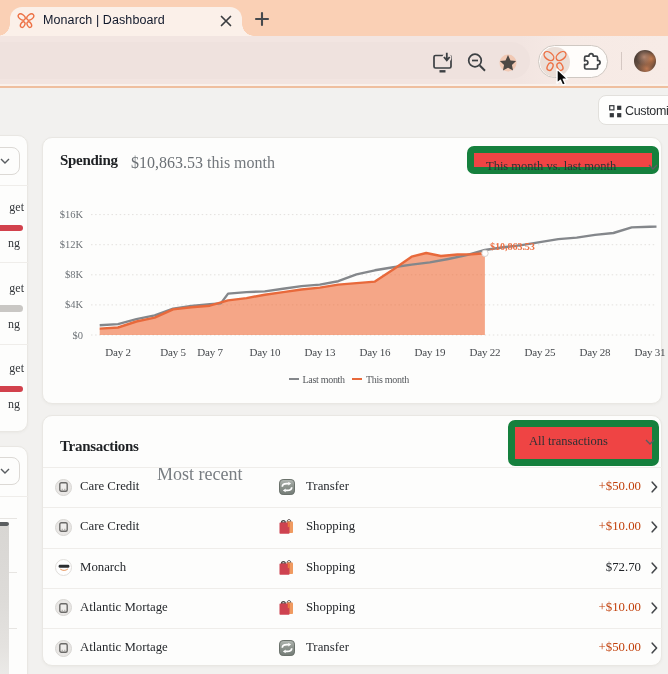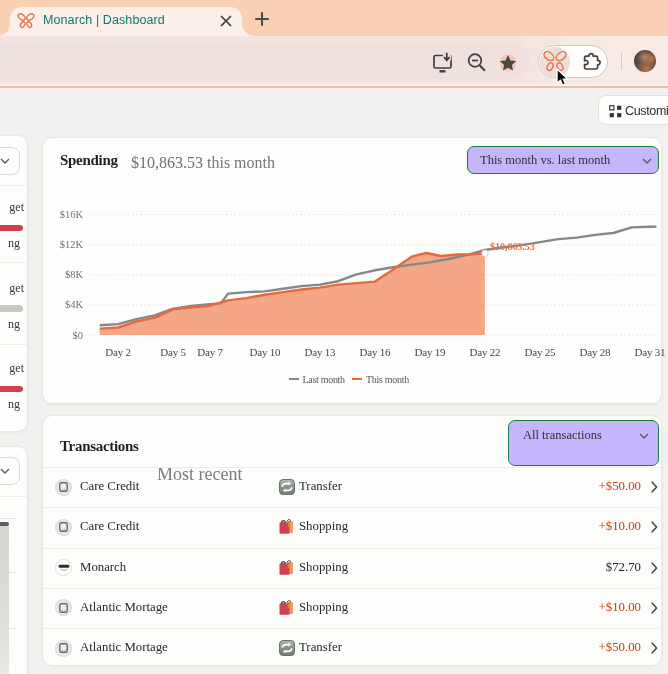--- a/index.html
+++ b/index.html
@@ -6,21 +6,21 @@
   html,body { width:668px; height:674px; overflow:hidden; font-family:"Liberation Sans",sans-serif; }
   body { position:relative; background:#F2F1EF; }
 
   
   #tabbar { position:absolute; left:0; top:0; width:668px; height:36px; background:#FAD0B5; }
   #tab { position:absolute; left:10px; top:7px; width:232px; height:29px; background:#FBF0E9; border-radius:12px 12px 0 0; }
   #tab::before { content:""; position:absolute; left:-12px; bottom:0; width:12px; height:12px;
      background:radial-gradient(circle at 0 0, rgba(0,0,0,0) 11.5px, #FBF0E9 12px); }
   #tab::after { content:""; position:absolute; right:-12px; bottom:0; width:12px; height:12px;
      background:radial-gradient(circle at 100% 0, rgba(0,0,0,0) 11.5px, #FBF0E9 12px); }
-  #tabtitle { position:absolute; left:33px; top:6px; font-size:12.5px; color:#0f766e; letter-spacing:0.1px; }
+  #tabtitle { position:absolute; left:33px; top:6px; font-size:12.5px; color:#0f172a; letter-spacing:0.1px; }
   #tabclose { position:absolute; left:206px; top:4px; width:20px; height:20px; color:#3A3D40; }
 
   #toolbar { position:absolute; left:0; top:36px; width:668px; height:48px; background:linear-gradient(90deg,#F2E5E1 0%,#F2E5E1 78%,#F6EAE5 85%,#F7EBE6 100%); }
   #omnibox { position:absolute; left:-22px; top:5.5px; width:552px; height:37.5px; border-radius:19px; background:#EFE2DE; }
   #extpill { position:absolute; left:538px; top:9px; width:70px; height:33px; border-radius:17px; background:#FFFDFB; border:1px solid #CFC8C2; }
   #hovercircle { position:absolute; left:540px; top:10.5px; width:30px; height:30px; border-radius:50%; background:#EBDFD8; }
   #sep { position:absolute; left:620.5px; top:16px; width:1.5px; height:18px; background:#D5C8C3; }
   #avatar { position:absolute; left:634px; top:14px; width:22px; height:22px; border-radius:50%;
      background:
        radial-gradient(circle at 46% 32%, rgba(190,142,118,0.9) 0, rgba(190,142,118,0) 42%),
@@ -47,30 +47,30 @@
   .ldrop { position:absolute; left:14px; width:65px; height:28px; border:1px solid #DCD9D5; border-radius:8px; background:#FDFDFC; }
   .ldiv { position:absolute; left:0; width:88px; height:1px; background:#EFEDEA; }
   .lget { position:absolute; right:3px; font-size:12px; color:#34373B; }
   .lng  { position:absolute; right:7px; font-size:12px; color:#34373B; }
   .lbar { position:absolute; left:0; height:6.5px; border-radius:0 4px 4px 0; }
 
   
   #spend { left:42px; top:49.5px; width:620px; height:267px; }
   #spendtitle { position:absolute; left:17px; top:14px; font-size:15px; font-weight:700; color:#1E2124; letter-spacing:-0.3px; }
   #spendsub { position:absolute; left:88px; top:15.5px; font-size:16px; color:#73787D; }
-  .drop { position:absolute; border:1px solid #15803d; border-radius:7px; background:#c4b5fd; font-size:12.5px; color:#2E3134; }
+  .drop { position:absolute; border:7px solid #15803d; border-radius:7px; background:#ef4444; font-size:12.5px; color:#2E3134; }
 
   
   #trans { left:42px; top:327.5px; width:620px; height:251px; border-bottom-left-radius:10px; border-bottom-right-radius:10px;}
   #transtitle { position:absolute; left:17px; top:21.5px; font-size:15px; font-weight:700; color:#1E2124; letter-spacing:-0.3px; }
   #transsub { position:absolute; left:114px; top:24px; font-size:18px; color:#787D82;margin-top:24px; }
   .rowdiv { position:absolute; left:0; width:620px; height:1px; background:#EFEDEA; }
   .trow { position:absolute; left:0; width:620px; height:40px;text-align:right; }
   .tname { position:absolute; left:37px; top:12px; font-size:12.8px; color:#26292D; }
-  .tcat  { position:absolute; left:256px; top:12px; font-size:12.8px; color:#26292D; }
+  .tcat  { position:absolute; left:263px; top:12px; font-size:12.8px; color:#26292D; }
   .tamt  { position:absolute; right:22px; top:12px; font-size:12.8px; }
   .green { color:#c2410c; }
   .dark  { color:#202327; }
   .tchev { position:absolute; left:608px; top:12px; }
   .acct { position:absolute; left:12px; top:11.5px; width:17px; height:17px; border-radius:50%; }
 </style>
 </head>
 <body>
 
 <div id="tabbar">

